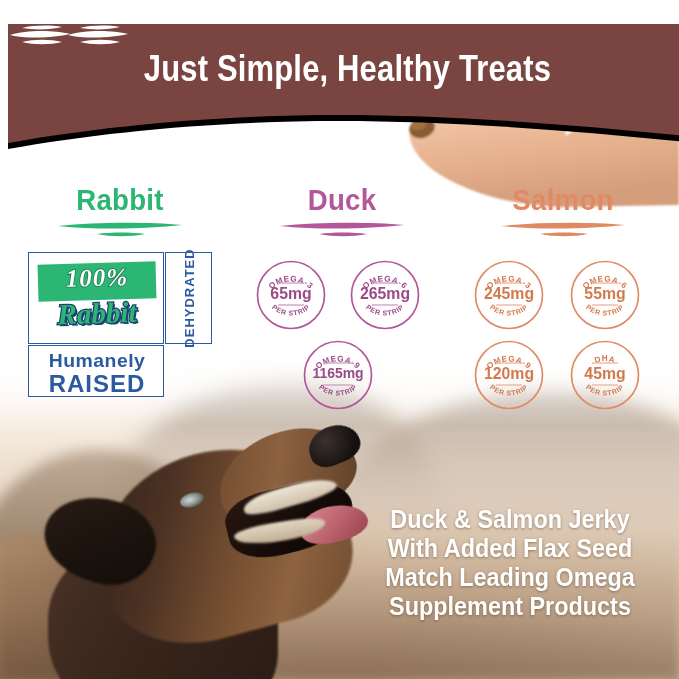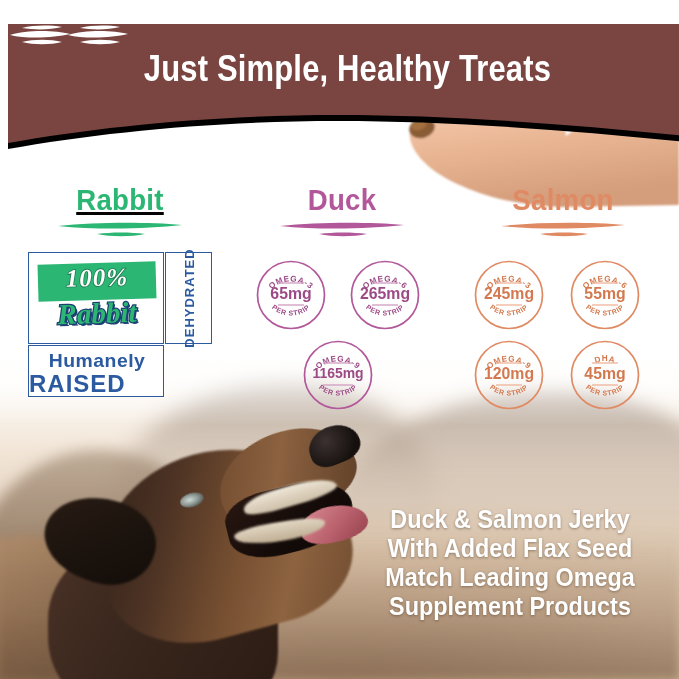--- a/index.html
+++ b/index.html
@@ -139,21 +139,21 @@
     transform:scaleX(.86);
     transform-origin:50% 50%;
     white-space:nowrap;
     font-family:"Liberation Sans Narrow","Liberation Sans",sans-serif;
   }
   .flourish { position:absolute; top:38px; width:66px; height:24px; }
 
   
   .cols { position:absolute; left:0; top:185px; width:679px; height:250px; }
   .col { position:absolute; top:0; }
-  .col-rabbit { left:14px;  width:212px;text-decoration:underline; }
+  .col-rabbit { left:14px;  width:212px; }
   .col-duck   { left:244px; width:196px; }
   .col-salmon { left:458px; width:210px; }
 
   .col-title {
     text-align:center;
     font-size:30px;
     font-weight:bold;
     letter-spacing:.3px;
     font-family:"Liberation Sans Narrow","Liberation Sans",sans-serif;
     transform:scaleX(.92);
@@ -207,21 +207,21 @@
     letter-spacing:1px; white-space:nowrap;
     font-family:"Liberation Sans Narrow","Liberation Sans",sans-serif;
   }
   .rb-hum1 {
     position:absolute; left:0; top:4px; width:136px; text-align:center;
     color:#2c5aa0; font-weight:bold; font-size:19px; letter-spacing:.5px;
     transform:scaleX(1.02);
     font-family:"Liberation Sans Narrow","Liberation Sans",sans-serif;
   }
   .rb-hum2 {
-    position:absolute; left:0; top:24px; width:136px; 
+    position:absolute; left:0; top:24px; width:136px; text-align:center;
     color:#2c5aa0; font-weight:bold; font-size:24px; letter-spacing:1px;
     font-family:"Liberation Sans Narrow","Liberation Sans",sans-serif;
   }
   .rb-usa-txt {
     position:absolute; left:0; top:15px; width:47px; text-align:center;
     color:#1b3a5c; font-weight:bold; font-size:20px; letter-spacing:-.3px;
     font-family:"Liberation Sans Narrow","Liberation Sans",sans-serif;
   }
 
   

